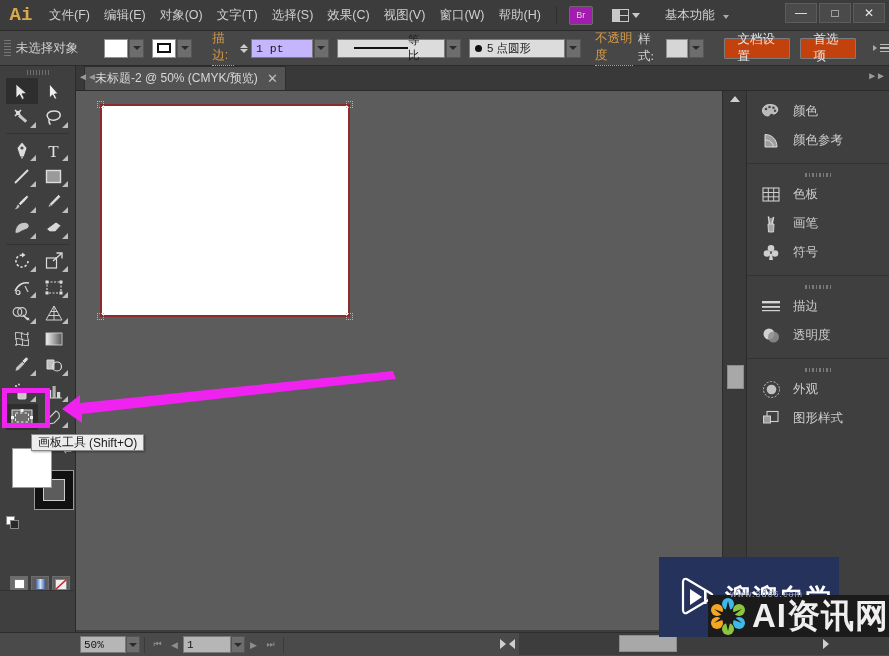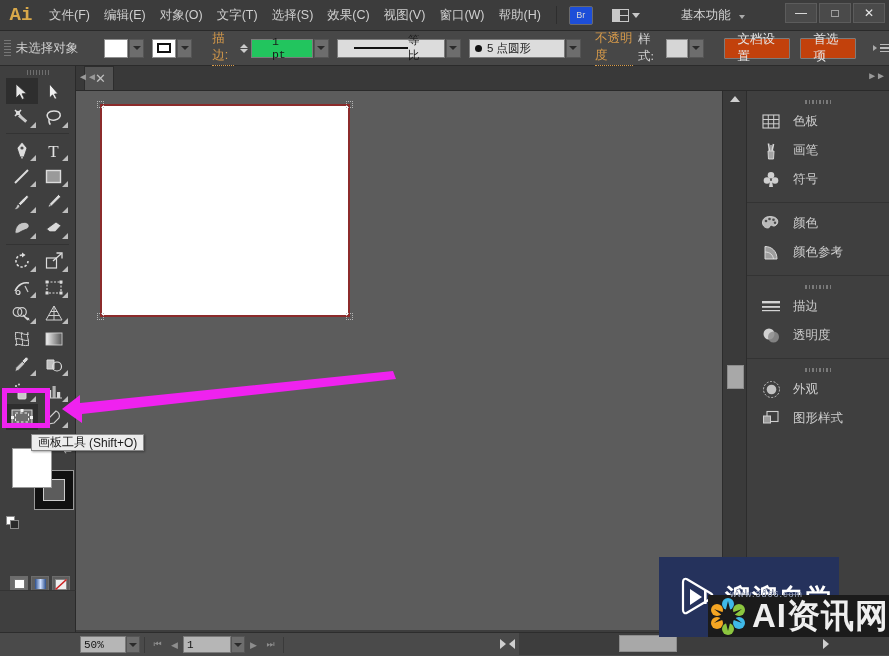--- a/index.html
+++ b/index.html
@@ -22,40 +22,40 @@
     font-family:Liberation Mono, monospace; font-weight:bold; font-size:19px;
     color:#d8a84a; letter-spacing:0px;
   }
   .menu-item {
     padding:0 7px; height:31px; line-height:31px; font-size:12.5px;
     color:#cfcfcf; cursor:default; white-space:nowrap;
   }
   #menu-sep { width:1px; height:18px; background:#2e2e2e; margin:0 8px; }
   #br-btn {
     width:24px; height:19px; border:1px solid #6a6a6a; border-radius:2px;
-    background:#1d4ed8; display:flex; align-items:center; justify-content:center;
+    background:#a21caf; display:flex; align-items:center; justify-content:center;
     font-size:9px; color:#d8d8d8; margin-left:4px;
   }
   #arrange-btn {
     display:flex; align-items:center; gap:3px; margin-left:16px; padding:2px 3px;
   }
   .arrange-grid { width:17px; height:13px; border:1.5px solid #c8c8c8; display:flex; }
   .arrange-grid .l { width:50%; background:#c8c8c8; }
   .arrange-grid .r { width:50%; display:flex; flex-direction:column; }
   .arrange-grid .r i { flex:1; border-bottom:1.5px solid #c8c8c8; }
   .arrange-grid .r i:last-child { border-bottom:none; }
   .caret-dn {
     width:0;height:0;border-left:4px solid transparent;border-right:4px solid transparent;
     border-top:5px solid #c8c8c8;
   }
   .caret-sm {
     width:0;height:0;border-left:3.5px solid transparent;border-right:3.5px solid transparent;
     border-top:4px solid #aaa;
   }
-  #workspace-label { margin-left:38px; font-size:12.5px; color:#d4d4d4; }
+  #workspace-label { margin-left:22px; font-size:12.5px; color:#d4d4d4; }
   #win-controls { position:absolute; right:4px; top:3px; display:flex; gap:2px; }
   .win-btn {
     width:32px; height:20px; background:#4a4a4a; border:1px solid #5c5c5c;
     display:flex; align-items:center; justify-content:center; color:#e8e8e8; font-size:12px;
   }
   
   #controlbar {
     position:absolute; left:0; top:31px; width:889px; height:35px;
     background:#474747; border-bottom:1px solid #2b2b2b;
     display:flex; align-items:center; padding-left:4px;
@@ -78,23 +78,23 @@
   .stroke-swatch .inner { width:14px;height:10px; border:2.5px solid #111; background:#fff;}
   .ctl-group { display:flex; align-items:center; margin-right:8px; }
   .dotted-label {
     color:#d89b4a; font-size:12.5px; border-bottom:1px dotted #d89b4a; margin:0 5px 0 12px;
     padding-bottom:1px;
   }
   .spinner { width:11px; height:19px; display:flex; flex-direction:column; justify-content:center; gap:1px; margin-right:1px;}
   .spinner .up { width:0;height:0;border-left:4px solid transparent;border-right:4px solid transparent;border-bottom:4px solid #ccc; margin:0 auto;}
   .spinner .dn { width:0;height:0;border-left:4px solid transparent;border-right:4px solid transparent;border-top:4px solid #ccc; margin:0 auto;}
   .field {
-    height:19px; background:#22c55e; border:1px solid #7b7b7b; color:#1a1a1a;
+    height:19px; background:#c4b5fd; border:1px solid #7b7b7b; color:#1a1a1a;
     font-size:11.5px; font-family:"Liberation Mono", monospace; display:flex; align-items:center;
-    padding:0 20px;
+    padding:0 4px;
   }
   .profile-field {
     width:108px; height:19px; background:#dcdcdc; border:1px solid #7b7b7b;
     display:flex; align-items:center; justify-content:space-between; padding:0 16px;
     color:#1a1a1a; font-size:11.5px;
   }
   .profile-line { width:62px; height:2px; background:#111; }
   .brush-field {
     width:96px; height:19px; background:#dcdcdc; border:1px solid #7b7b7b;
     display:flex; align-items:center; gap:5px; padding:0 5px; color:#1a1a1a; font-size:11.5px;
@@ -379,20 +379,21 @@
         <i></i>
         <i></i>
         <i></i>
       </span>
   </div>
 </div>
 
 <div id="tabbar">
   <span id="tab-left-arrows">◄◄</span>
   <div id="doc-tab">
+    <span>未标题-2 @ 50% (CMYK/预览)</span>
     <span id="tab-close">✕</span>
   </div>
   <span id="tab-collapse-arrows">►►</span>
 </div>
 
 <div id="toolbar">
   <div id="tool-grip">
       <i></i>
       <i></i>
       <i></i>
@@ -690,64 +691,20 @@
   <div id="vs-up">
       <span class="tri-up"></span>
     </div>
   <div id="vs-thumb"></div>
   <div id="vs-down">
       <span class="tri-dn"></span>
     </div>
 </div>
 
 <div id="rightpanel">
-
-  <div class="panel-group">
-    <div class="panel-grip">
-        <i></i>
-        <i></i>
-        <i></i>
-        <i></i>
-        <i></i>
-        <i></i>
-        <i></i>
-        <i></i>
-      </div>
-    <div class="panel-item">
-      <span class="pic">
-        <svg width="18" height="15" viewBox="0 0 18 15">
-            <rect x="1" y="1" width="16" height="13" fill="none" stroke="#cfcfcf" stroke-width="1.1"></rect>
-            <path d="M1 5.5 L17 5.5 M1 9.8 L17 9.8 M6.3 1 L6.3 14 M11.7 1 L11.7 14" stroke="#cfcfcf" stroke-width="1"></path>
-          </svg>
-      </span>
-      <span>色板</span>
-    </div>
-    <div class="panel-item">
-      <span class="pic">
-        <svg width="18" height="18" viewBox="0 0 18 18">
-            <path d="M6 9 L12 9 L11.5 17 L6.5 17 Z" fill="#a5a5a5" stroke="#dcdcdc" stroke-width="0.9"></path>
-            <path d="M7.5 9 L6.5 1.5" stroke="#d8d8d8" stroke-width="1.6"></path>
-            <path d="M10 9 L11.5 2" stroke="#d8d8d8" stroke-width="1.6"></path>
-            <path d="M9 9 L9 3" stroke="#cacaca" stroke-width="1.3"></path>
-          </svg>
-      </span>
-      <span>画笔</span>
-    </div>
-    <div class="panel-item">
-      <span class="pic">
-        <svg width="18" height="17" viewBox="0 0 18 17">
-            <circle cx="9" cy="4.2" r="3.3" fill="#cfcfcf"></circle>
-            <circle cx="5" cy="9.5" r="3.3" fill="#cfcfcf"></circle>
-            <circle cx="13" cy="9.5" r="3.3" fill="#cfcfcf"></circle>
-            <path d="M8 10 L7 16 L11 16 L10 10 Z" fill="#cfcfcf"></path>
-          </svg>
-      </span>
-      <span>符号</span>
-    </div>
-  </div>
 
   <div class="panel-group">
     <div class="panel-item">
       <span class="pic">
         <svg width="20" height="17" viewBox="0 0 20 17">
             <path d="M9 1.5 C4 1.5 1.2 4.5 1.5 8 C1.8 11.5 5 13.5 7.5 12.8 C9 12.4 8.5 10.8 9.5 10.4 C11 9.9 12 11.5 13.5 11 C16 10.2 17.5 7.5 16.5 5 C15.5 2.6 12.5 1.5 9 1.5 Z" fill="#b9b9b9" stroke="#dcdcdc" stroke-width="0.8"></path>
             <circle cx="5" cy="6" r="1.3" fill="#4a4a4a"></circle>
             <circle cx="8.5" cy="4" r="1.3" fill="#4a4a4a"></circle>
             <circle cx="12.5" cy="4.8" r="1.3" fill="#4a4a4a"></circle>
             <circle cx="14" cy="7.8" r="1.2" fill="#4a4a4a"></circle>
@@ -756,20 +713,64 @@
       <span>颜色</span>
     </div>
     <div class="panel-item">
       <span class="pic">
         <svg width="19" height="17" viewBox="0 0 19 17">
             <path d="M3 15 L3 2.5 C10 2.5 15 7.5 15 15 Z" fill="#9e9e9e" stroke="#dcdcdc" stroke-width="1"></path>
             <path d="M3 8 C8 8 11 11 11.5 15" fill="none" stroke="#e2e2e2" stroke-width="0.9"></path>
           </svg>
       </span>
       <span>颜色参考</span>
+    </div>
+  </div>
+
+  <div class="panel-group">
+    <div class="panel-grip">
+        <i></i>
+        <i></i>
+        <i></i>
+        <i></i>
+        <i></i>
+        <i></i>
+        <i></i>
+        <i></i>
+      </div>
+    <div class="panel-item">
+      <span class="pic">
+        <svg width="18" height="15" viewBox="0 0 18 15">
+            <rect x="1" y="1" width="16" height="13" fill="none" stroke="#cfcfcf" stroke-width="1.1"></rect>
+            <path d="M1 5.5 L17 5.5 M1 9.8 L17 9.8 M6.3 1 L6.3 14 M11.7 1 L11.7 14" stroke="#cfcfcf" stroke-width="1"></path>
+          </svg>
+      </span>
+      <span>色板</span>
+    </div>
+    <div class="panel-item">
+      <span class="pic">
+        <svg width="18" height="18" viewBox="0 0 18 18">
+            <path d="M6 9 L12 9 L11.5 17 L6.5 17 Z" fill="#a5a5a5" stroke="#dcdcdc" stroke-width="0.9"></path>
+            <path d="M7.5 9 L6.5 1.5" stroke="#d8d8d8" stroke-width="1.6"></path>
+            <path d="M10 9 L11.5 2" stroke="#d8d8d8" stroke-width="1.6"></path>
+            <path d="M9 9 L9 3" stroke="#cacaca" stroke-width="1.3"></path>
+          </svg>
+      </span>
+      <span>画笔</span>
+    </div>
+    <div class="panel-item">
+      <span class="pic">
+        <svg width="18" height="17" viewBox="0 0 18 17">
+            <circle cx="9" cy="4.2" r="3.3" fill="#cfcfcf"></circle>
+            <circle cx="5" cy="9.5" r="3.3" fill="#cfcfcf"></circle>
+            <circle cx="13" cy="9.5" r="3.3" fill="#cfcfcf"></circle>
+            <path d="M8 10 L7 16 L11 16 L10 10 Z" fill="#cfcfcf"></path>
+          </svg>
+      </span>
+      <span>符号</span>
     </div>
   </div>
 
   <div class="panel-group">
     <div class="panel-grip">
         <i></i>
         <i></i>
         <i></i>
         <i></i>
         <i></i>

